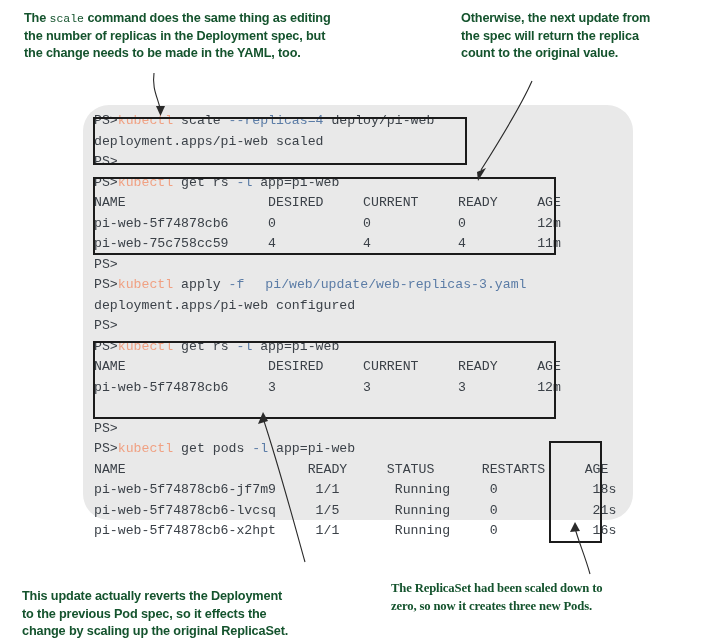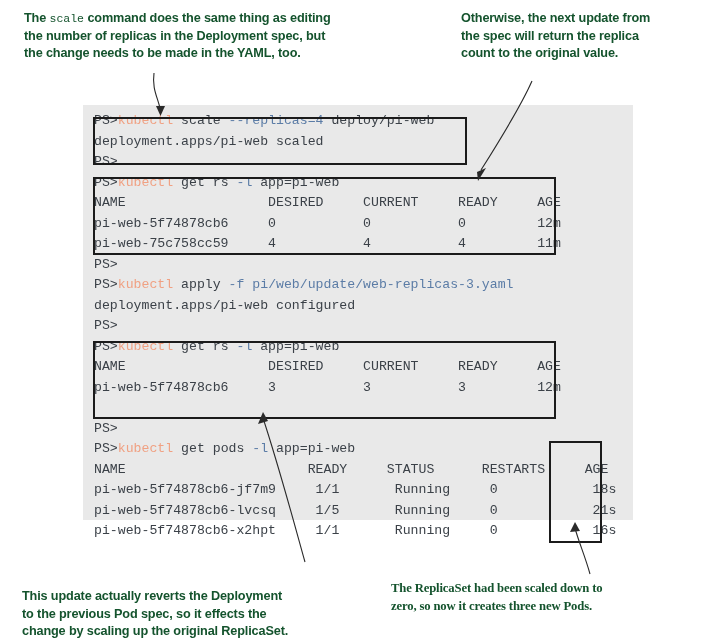--- a/index.html
+++ b/index.html
@@ -53,30 +53,31 @@
     top: 105px;
     width: 550px;
     height: 415px;
     background: #e9e9e9;
     font-family: "Liberation Mono", "DejaVu Sans Mono", monospace;
     font-size: 13.2px;
     line-height: 20.55px;
     color: #3b4148;
     white-space: pre;
     box-sizing: border-box;
+    border-radius: 26px;
   }
   .tline {
     position: absolute;
     left: 11px;
     white-space: pre;
   }
   .ps   { color: #3b4148; }
   .cmd  { color: #f0a183; }
   .flag { color: #5b7ca6; }
-  .path { color: #5b7ca6; }
+  .path { color: #5b7ca6; margin-left: 13px; }
 
   
   .hbox {
     position: absolute;
     border: 2px solid #1b1b1b;
     box-sizing: border-box;
     pointer-events: none;
   }
 </style>
 </head>

